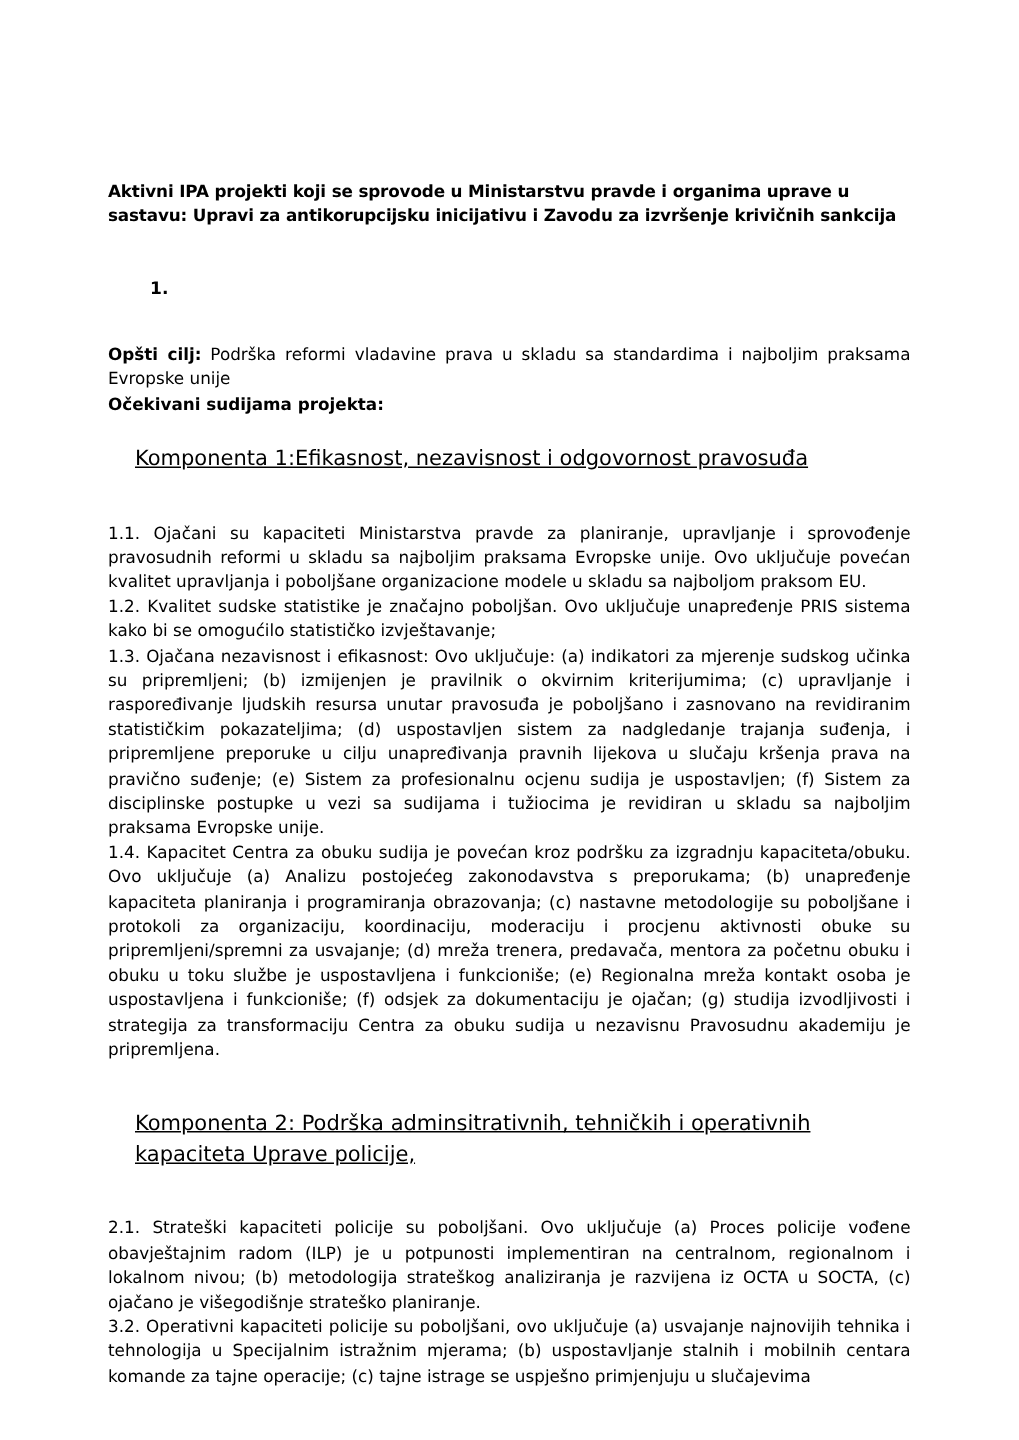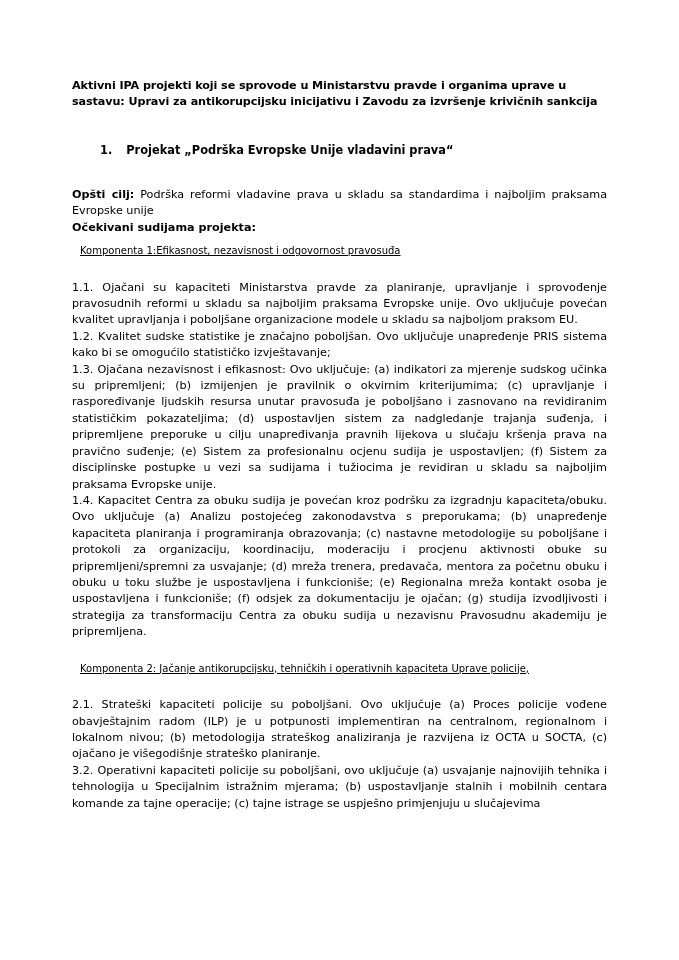--- a/index.html
+++ b/index.html
@@ -12,21 +12,21 @@
     height: 960px;
     font-family: "DejaVu Sans", sans-serif;
     color: #000000;
   }
   .page {
     position: relative;
     width: 679px;
     height: 960px;
     background: #ffffff;
     box-sizing: border-box;
-    padding: 78px 72px 0 72px;
+    padding: 120px 72px 0 72px;
   }
   .doc-title {
     font-size: 11.2px;
     font-weight: bold;
     line-height: 1.42;
     text-align: left;
     margin: 0 0 0 0;
     letter-spacing: -0.1px;
   }
   .project-heading {
@@ -53,64 +53,63 @@
     text-align: justify;
     margin: 0;
   }
   .gap {
     height: 13px;
   }
   b.lbl {
     font-weight: bold;
   }
   .component-head {
-    font-size: 10px;
+    font-size: 14px;
     line-height: 1.465;
     text-decoration: underline;
-    margin: 8px;
+    margin: 18px;
     text-align: left;
   }
   .numbered {
     margin: 0;
     font-size: 11.2px;
     line-height: 1.465;
     text-align: justify;
   }
 </style>
 </head>
 <body>
 
 <div class="page">
 
   <div class="doc-title">Aktivni IPA projekti koji se sprovode u Ministarstvu pravde i organima uprave u sastavu: Upravi za antikorupcijsku inicijativu i Zavodu za izvršenje krivičnih sankcija</div>
 
   <div class="project-heading">
     <span class="num">1.</span>
-    <span>Projekat „Podrška Evropske Unije vladavini prava“</span>
   </div>
 
   <div class="block">
     <p class="para"><b class="lbl">Opšti cilj:</b><span> Podrška reformi vladavine prava u skladu sa standardima i najboljim praksama Evropske unije</span></p>
     <p class="para"><b class="lbl">Očekivani sudijama projekta:</b></p>
     <p class="component-head">Komponenta 1:Efikasnost, nezavisnost i odgovornost pravosuđa</p>
   </div>
 
   <div class="gap"></div>
 
   <div>
     <p class="numbered">1.1. Ojačani su kapaciteti Ministarstva pravde za planiranje, upravljanje i sprovođenje pravosudnih reformi u skladu sa najboljim praksama Evropske unije. Ovo uključuje povećan kvalitet upravljanja i poboljšane organizacione modele u skladu sa najboljom praksom EU.</p>
     <p class="numbered">1.2. Kvalitet sudske statistike je značajno poboljšan. Ovo uključuje unapređenje PRIS sistema kako bi se omogućilo statističko izvještavanje;</p>
     <p class="numbered">1.3. Ojačana nezavisnost i efikasnost: Ovo uključuje: (a) indikatori za mjerenje sudskog učinka su pripremljeni; (b) izmijenjen je pravilnik o okvirnim kriterijumima; (c) upravljanje i raspoređivanje ljudskih resursa unutar pravosuđa je poboljšano i zasnovano na revidiranim statističkim pokazateljima; (d) uspostavljen sistem za nadgledanje trajanja suđenja, i pripremljene preporuke u cilju unapređivanja pravnih lijekova u slučaju kršenja prava na pravično suđenje; (e) Sistem za profesionalnu ocjenu sudija je uspostavljen; (f) Sistem za disciplinske postupke u vezi sa sudijama i tužiocima je revidiran u skladu sa najboljim praksama Evropske unije.</p>
     <p class="numbered">1.4. Kapacitet Centra za obuku sudija je povećan kroz podršku za izgradnju kapaciteta/obuku. Ovo uključuje (a) Analizu postojećeg zakonodavstva s preporukama; (b) unapređenje kapaciteta planiranja i programiranja obrazovanja; (c) nastavne metodologije su poboljšane i protokoli za organizaciju, koordinaciju, moderaciju i procjenu aktivnosti obuke su pripremljeni/spremni za usvajanje; (d) mreža trenera, predavača, mentora za početnu obuku i obuku u toku službe je uspostavljena i funkcioniše; (e) Regionalna mreža kontakt osoba je uspostavljena i funkcioniše; (f) odsjek za dokumentaciju je ojačan; (g) studija izvodljivosti i strategija za transformaciju Centra za obuku sudija u nezavisnu Pravosudnu akademiju je pripremljena.</p>
   </div>
 
   <div class="gap"></div>
 
   <div>
-    <p class="component-head">Komponenta 2: Jačanje antikorupcijsku, tehničkih i operativnih kapaciteta Uprave policije,</p>
+    <p class="component-head">Komponenta 2: Podrška adminsitrativnih, tehničkih i operativnih kapaciteta Uprave policije,</p>
   </div>
 
   <div class="gap"></div>
 
   <div>
     <p class="numbered">2.1. Strateški kapaciteti policije su poboljšani. Ovo uključuje (a)  Proces policije vođene obavještajnim radom (ILP) je u potpunosti implementiran na centralnom, regionalnom i lokalnom nivou; (b) metodologija strateškog analiziranja je razvijena iz OCTA u SOCTA, (c) ojačano je višegodišnje strateško planiranje.</p>
     <p class="numbered">3.2. Operativni kapaciteti policije su poboljšani, ovo uključuje (a) usvajanje najnovijih tehnika i tehnologija u Specijalnim istražnim mjerama; (b) uspostavljanje stalnih i mobilnih centara komande za tajne operacije; (c) tajne istrage se uspješno primjenjuju u slučajevima</p>
   </div>
 
 </div>

